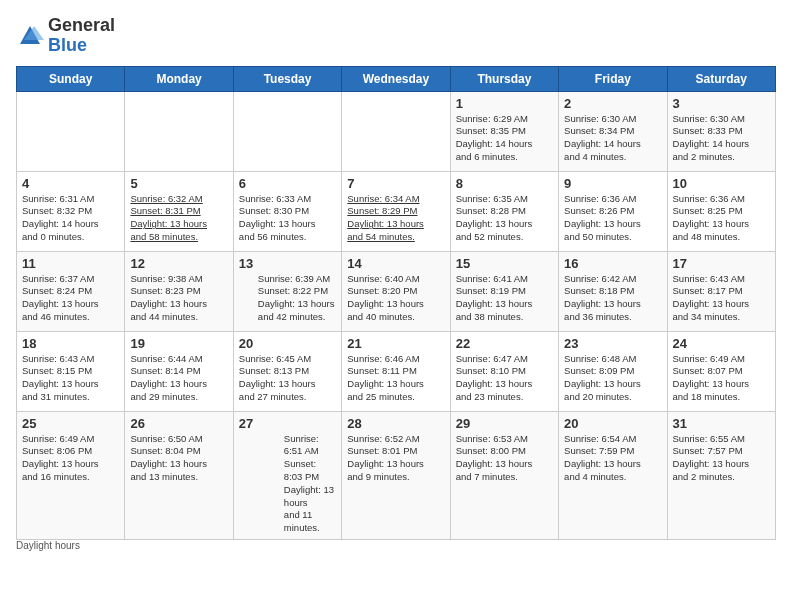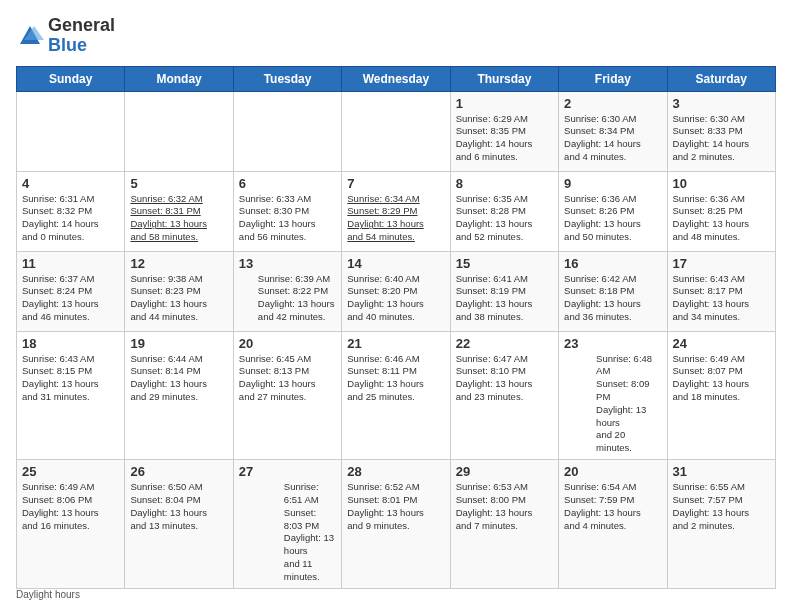--- a/index.html
+++ b/index.html
@@ -307,21 +307,21 @@
             </td>
             <td>
               <span class="day-number">22</span>
               <div class="day-info" style="white-space: pre-line;">Sunrise: 6:47 AM
 Sunset: 8:10 PM
 Daylight: 13 hours
 and 23 minutes.</div>
             </td>
             <td>
               <span class="day-number">23</span>
-              <div class="day-info" style="white-space: pre-line; margin-left: 32px;">Sunrise: 6:48 AM
+              <div class="day-info" style="white-space: pre-line;">Sunrise: 6:48 AM
 Sunset: 8:09 PM
 Daylight: 13 hours
 and 20 minutes.</div>
             </td>
             <td>
               <span class="day-number">24</span>
               <div class="day-info" style="white-space: pre-line;">Sunrise: 6:49 AM
 Sunset: 8:07 PM
 Daylight: 13 hours
 and 18 minutes.</div>

